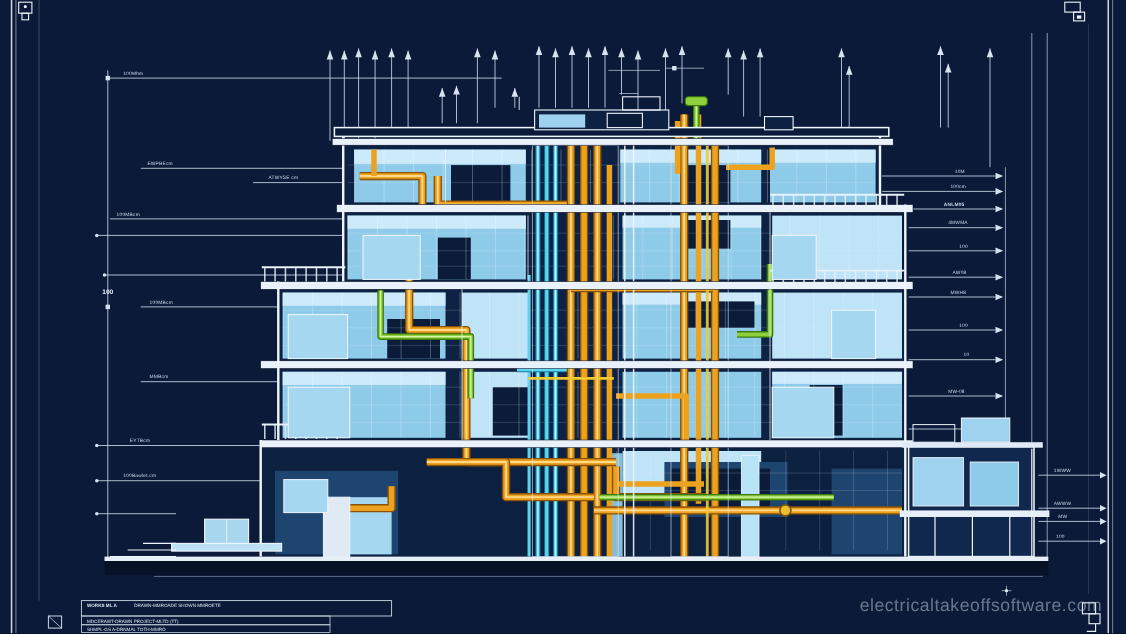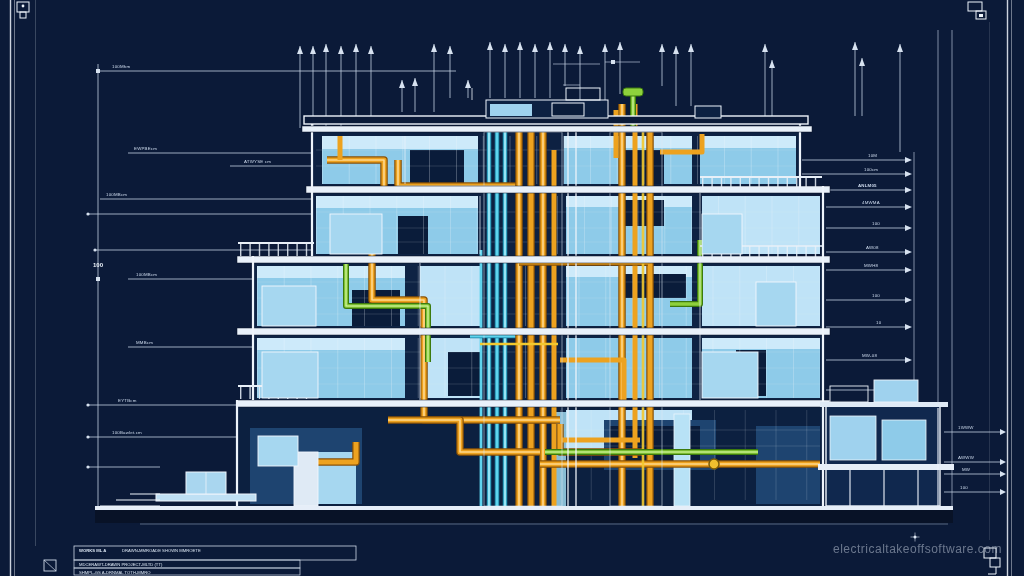--- a/index.html
+++ b/index.html
@@ -1,19 +1,19 @@
 <!DOCTYPE html>
 <html><head>
 <meta charset="utf-8">
 <style>
   html,body{margin:0;padding:0;background:#04101f;}
   .canvas{position:relative;width:1024px;height:576px;background:#0b1a38;overflow:hidden;
           font-family:"Liberation Sans", sans-serif;}
   svg{position:absolute;left:0;top:0;}
-  .watermark{position:absolute;right:22px;top:542px;font-size:12px;letter-spacing:.5px;
+  .watermark{position:absolute;right:22px;top:542px;font-size:16px;letter-spacing:.5px;
              color:rgba(193,203,219,.52);font-family:"Liberation Sans",sans-serif;}
   
   .oD{stroke:#8a5206;stroke-width:7.5}.oM{stroke:#eda21f;stroke-width:5}.oH{stroke:#ffd98c;stroke-width:1.6}
   .gD{stroke:#3c7a0e;stroke-width:6}.gM{stroke:#8ed13c;stroke-width:3.6}.gH{stroke:#d8f5ae;stroke-width:1.1}
   .cD{stroke:#157d9e;stroke-width:4.6}.cM{stroke:#5fd4ee;stroke-width:2.8}.cH{stroke:#d6f6fd;stroke-width:.9}
   .yM{stroke:#f2c92f;stroke-width:2.6}
   .tube{fill:none;stroke-linejoin:round}
   .g1{fill:#8ecbe9}.g2{fill:#bfe3f7}.g3{fill:#d4edfc;opacity:.9}.dk{fill:#0a1c3a}.md{fill:#1e4470}.eq{fill:#a6d7f0}
   .slab{fill:#e9f1fa;stroke:#081227;stroke-width:.5}
   .wl{stroke:#eef4fb;fill:none}

